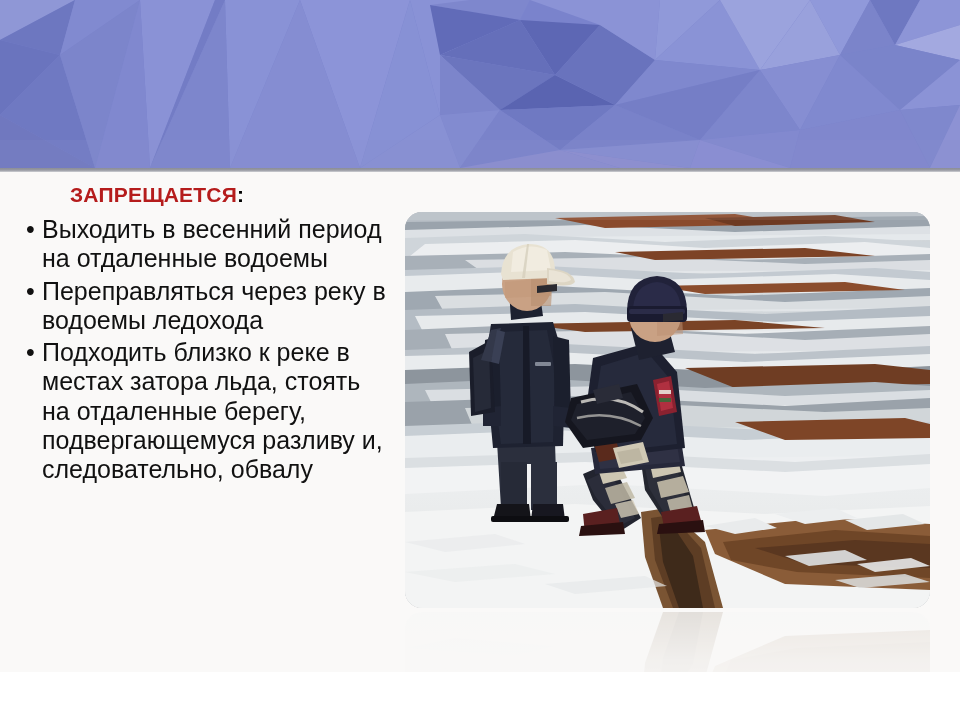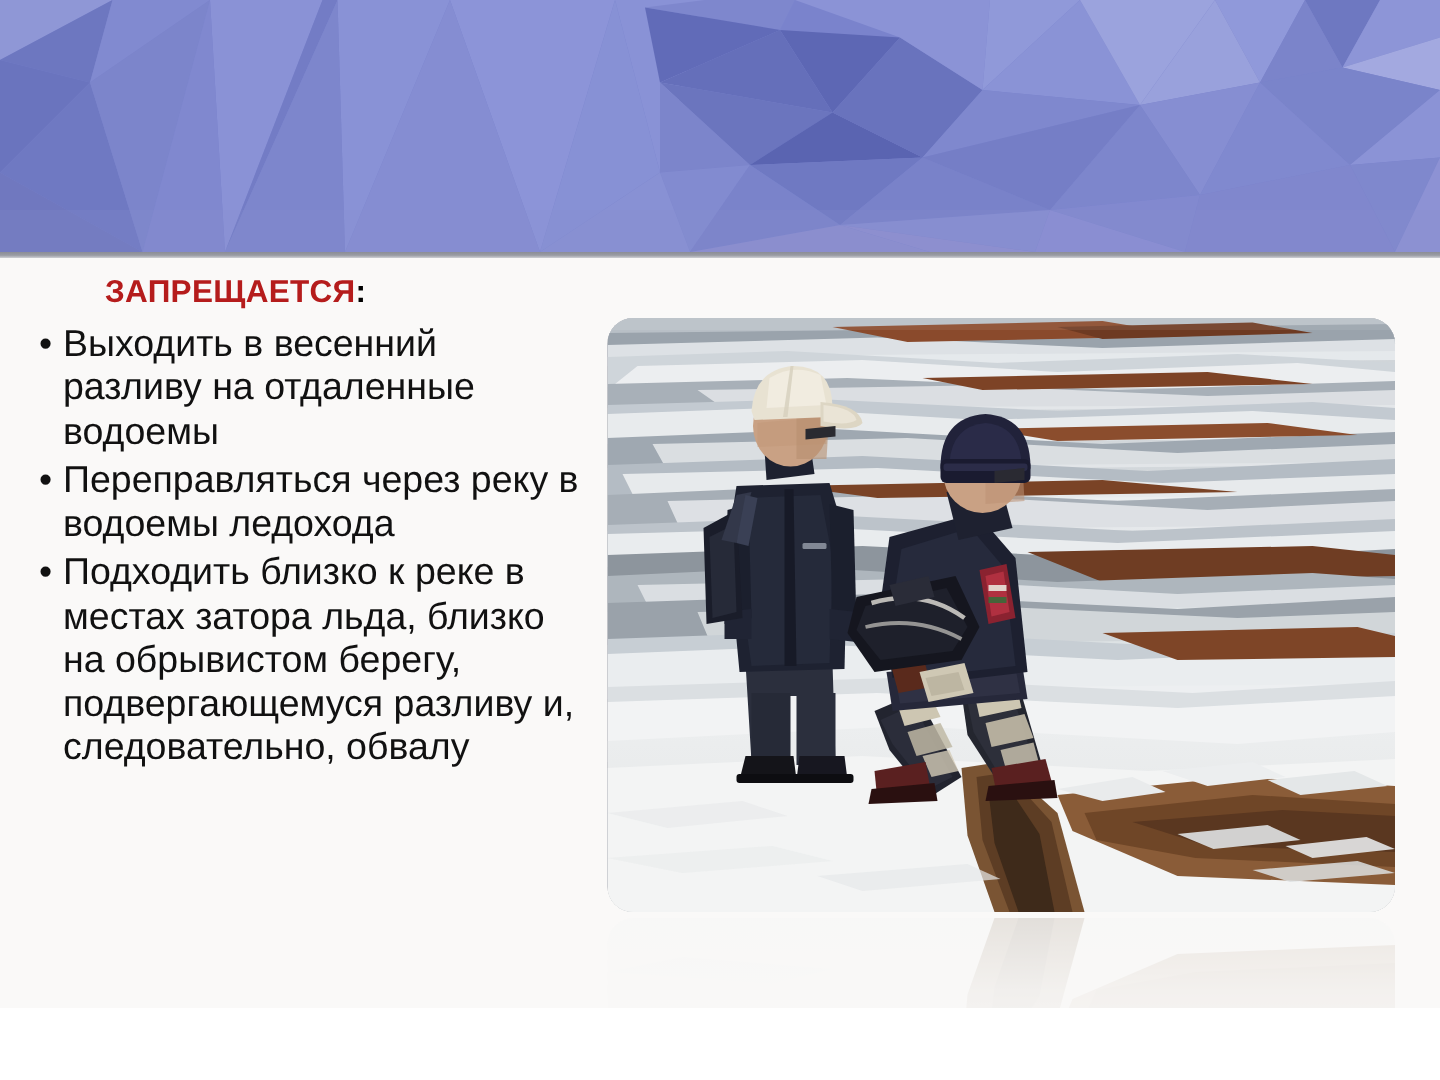--- a/index.html
+++ b/index.html
@@ -202,23 +202,23 @@
       <rect x="0" y="140" width="960" height="28" fill="#8d90cf" opacity="0.18"></rect>
     </svg>
   </div>
   <div class="header-divider"></div>
 
   <div class="text-column">
 
     <h1 class="slide-title"><span class="title-word">ЗАПРЕЩАЕТСЯ</span><span>:</span></h1>
 
     <ul class="bullet-list">
-      <li><span class="bullet-dot">•</span><span>Выходить в весенний разливу на отдаленные водоемы</span></li>
+      <li><span class="bullet-dot">•</span><span>Выходить в весенний период на отдаленные водоемы</span></li>
       <li><span class="bullet-dot">•</span><span>Переправляться через реку в водоемы ледохода</span></li>
-      <li><span class="bullet-dot">•</span><span>Подходить близко к реке в местах затора льда, близко на обрывистом берегу, подвергающемуся разливу и, следовательно, обвалу</span></li>
+      <li><span class="bullet-dot">•</span><span>Подходить близко к реке в местах затора льда, стоять на отдаленные берегу, подвергающемуся разливу и, следовательно, обвалу</span></li>
     </ul>
   </div>
 
   <div class="photo-frame">
     <svg viewBox="0 0 525 396" preserveAspectRatio="none">
       <defs>
         <linearGradient id="skyIce" x1="0" y1="0" x2="0" y2="1">
           <stop offset="0%" stop-color="#cfd4d8"></stop>
           <stop offset="100%" stop-color="#dfe3e6"></stop>
         </linearGradient>

